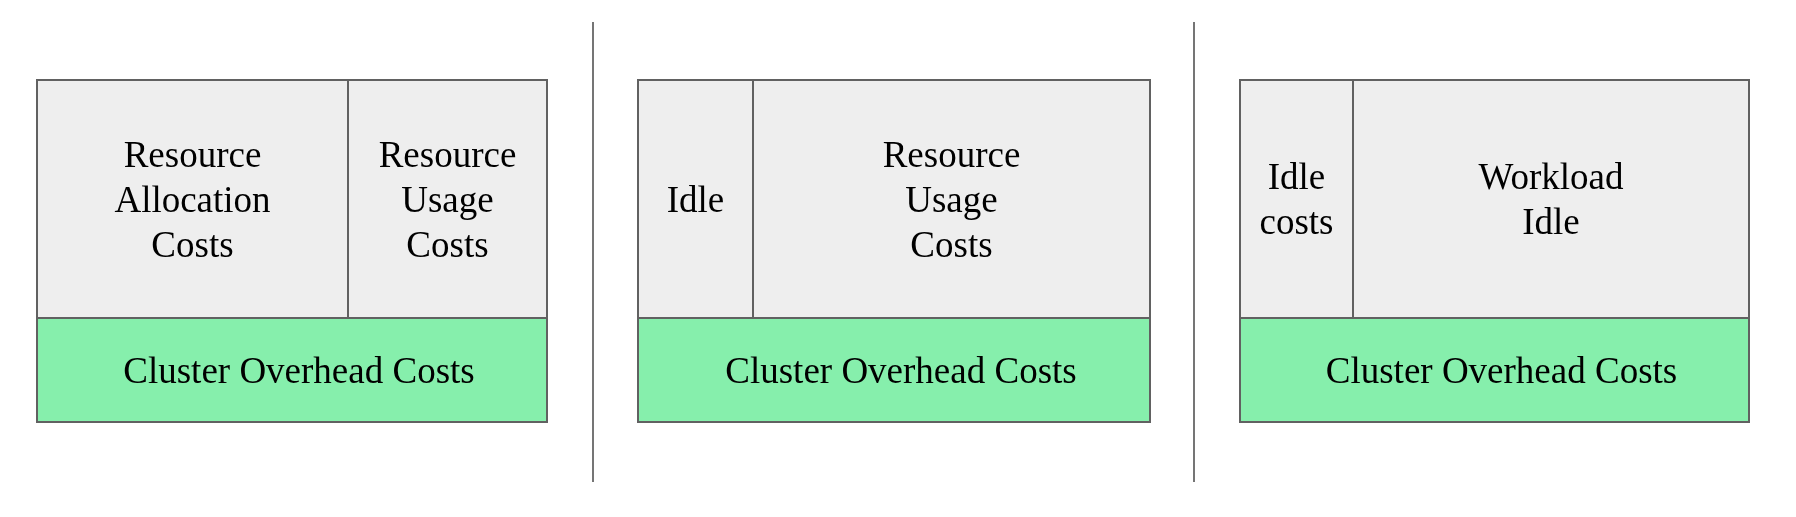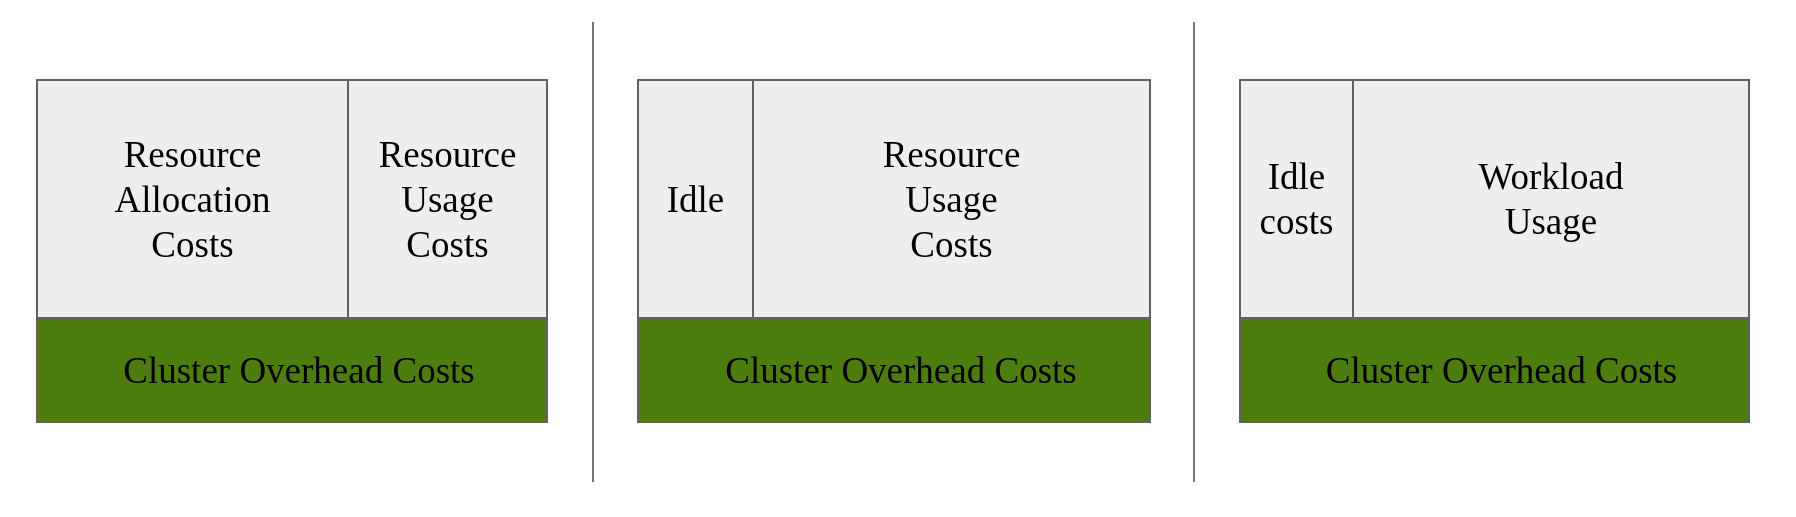--- a/index.html
+++ b/index.html
@@ -42,21 +42,21 @@
     background: #eeeeee;
     display: flex;
     align-items: center;
     justify-content: center;
   }
   .cell.with-right-border { border-right: 2px solid #616161; }
   .cell.grow { flex: 1 1 auto; }
 
   .footer-row {
     flex: 1 1 auto;
-    background: #4d7c0f;
+    background: #86efac;
     display: flex;
     align-items: center;
     justify-content: center;
     padding-left: 14px;
   }
 
   .lbl {
     font-size: 37px;
     line-height: 45px;
     text-align: center;
@@ -118,21 +118,21 @@
   <div class="vdivider vdivider-2"></div>
 
   <div class="panel panel-3">
     <div class="top-row">
       <div class="cell with-right-border" style="width:113px">
         <span class="lbl">Idle
 costs</span>
       </div>
       <div class="cell grow">
         <span class="lbl">Workload
-Usage</span>
+Idle</span>
       </div>
     </div>
     <div class="footer-row">
       <span class="lbl">Cluster Overhead Costs</span>
     </div>
   </div>
 
 </div>
 
 </body></html>

